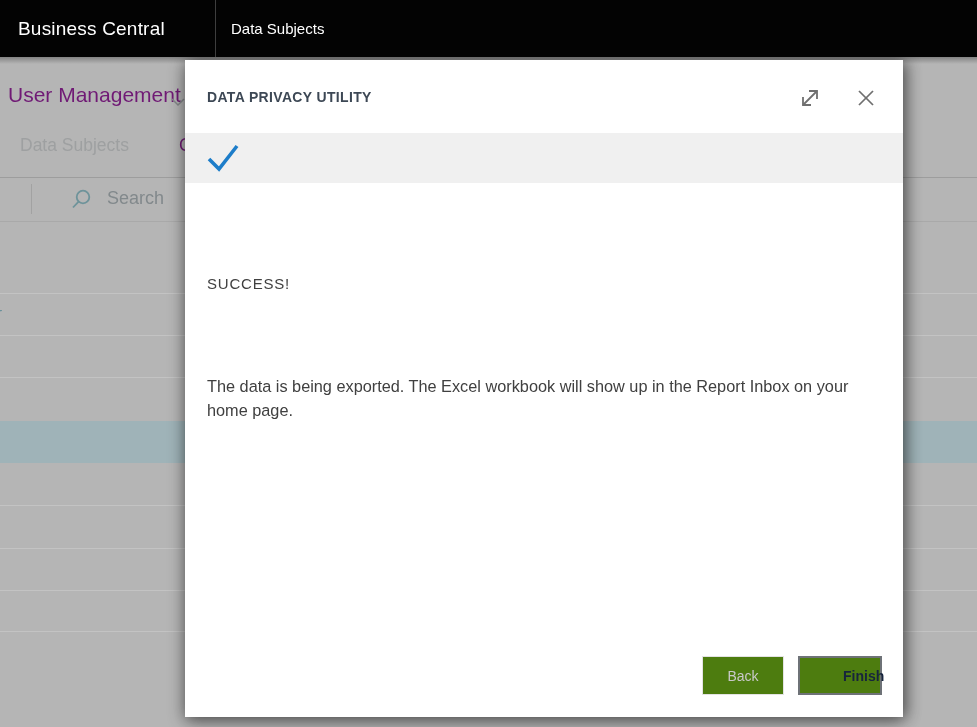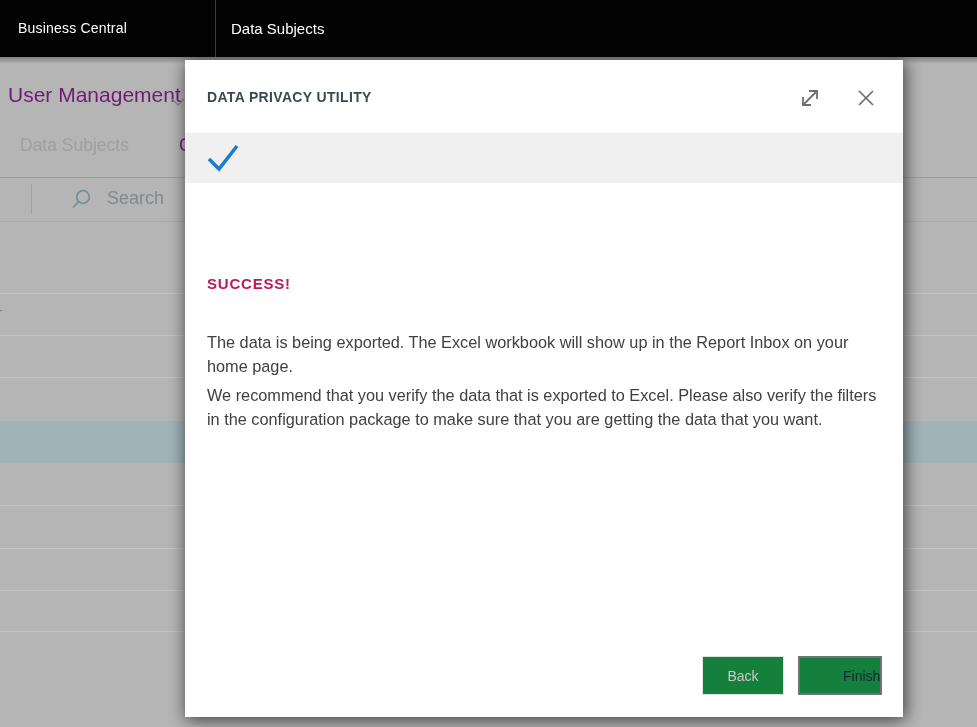--- a/index.html
+++ b/index.html
@@ -4,21 +4,21 @@
 <style>
   * { margin:0; padding:0; box-sizing:border-box; }
   html,body { width:977px; height:727px; overflow:hidden; background:#fff;
               font-family:"Liberation Sans", sans-serif; }
   .screen { position:relative; width:977px; height:727px; overflow:hidden; }
 
   
   .topbar { position:absolute; left:0; top:0; width:977px; height:57px;
             background:#030303; z-index:20; }
   .brand { position:absolute; left:18px; top:0; height:57px; line-height:57px;
-           color:#fff; font-size:14px; font-weight:400; letter-spacing:.2px; }
+           color:#fff; font-size:19px; font-weight:400; letter-spacing:.2px; }
   .topbar-divider { position:absolute; left:215px; top:0; width:1px; height:57px;
            background:#3e3e3e; }
   .context { position:absolute; left:231px; top:0; height:57px; line-height:57px;
            color:#fff; font-size:15px; }
 
   
   .page-dim { position:absolute; left:0; top:57px; width:977px; height:670px;
               background:#b5b5b5; z-index:1; }
   .bar-shadow { position:absolute; left:0; top:0; width:977px; height:7px;
               background:linear-gradient(to bottom, rgba(0,0,0,.28), rgba(0,0,0,0)); }
@@ -46,29 +46,29 @@
            color:#3d4855; letter-spacing:.4px; transform:scaleX(.93);
            transform-origin:left center; white-space:nowrap; }
   .icon-btn { position:absolute; top:24px; width:30px; height:30px; background:none;
            border:none; padding:0; cursor:pointer; }
   .icon-btn.expand { left:610px; }
   .icon-btn.close  { left:666px; }
   .progress-band { position:absolute; left:0; top:73px; width:718px; height:50px;
            background:#f0f0f0; }
   .check-icon { position:absolute; left:21px; top:10px; }
   .modal-body { position:absolute; left:22px; top:215px; width:672px; }
-  .success-heading { font-size:15px; font-weight:700; color:#be185d;
-           letter-spacing:.8px; margin-bottom:38px; }
+  .success-heading { font-size:15px; font-weight:400; color:#404040;
+           letter-spacing:.8px; margin-bottom:82px; }
   .modal-body p { font-size:16.3px; line-height:24px; color:#404040; margin-bottom:5px; }
   .modal-footer { position:absolute; right:21px; bottom:22px; display:flex; gap:14px; }
-  .wz-btn { width:82px; height:39px; background:#15803d; font-family:"Liberation Sans",sans-serif;
+  .wz-btn { width:82px; height:39px; background:#4d7c0f; font-family:"Liberation Sans",sans-serif;
            font-size:14px; text-align:center; }
   .wz-btn.is-disabled { border:1px solid #e3e3e3; color:#c9c9c9; }
   .wz-btn.is-primary  { width:84px; border:2px solid #6e7277; color:#17243d;
-           font-weight:400; cursor:pointer;padding-left:43px; }
+           font-weight:700; cursor:pointer;padding-left:43px; }
 </style>
 </head>
 <body>
 
 <div class="screen">
 
   <header class="topbar">
     <span class="brand">Business Central</span>
     <span class="topbar-divider"></span>
     <span class="context">Data Subjects</span>
@@ -138,21 +138,20 @@
       <span class="check-icon">
         <svg width="34" height="31" viewBox="0 0 34 31">
           <polyline points="3,16 13,26 31,3" fill="none" stroke="#1d7dc9" stroke-width="3.6"></polyline>
         </svg>
       </span>
     </div>
 
     <div class="modal-body">
       <div class="success-heading">SUCCESS!</div>
       <p>The data is being exported. The Excel workbook will show up in the Report Inbox on your home page.</p>
-      <p>We recommend that you verify the data that is exported to Excel. Please also verify the filters in the configuration package to make sure that you are getting the data that you want.</p>
     </div>
 
     <div class="modal-footer">
       <button class="wz-btn is-disabled" disabled="">Back</button>
       <button class="wz-btn is-primary">Finish</button>
     </div>
   </section>
 
 </div>
 

